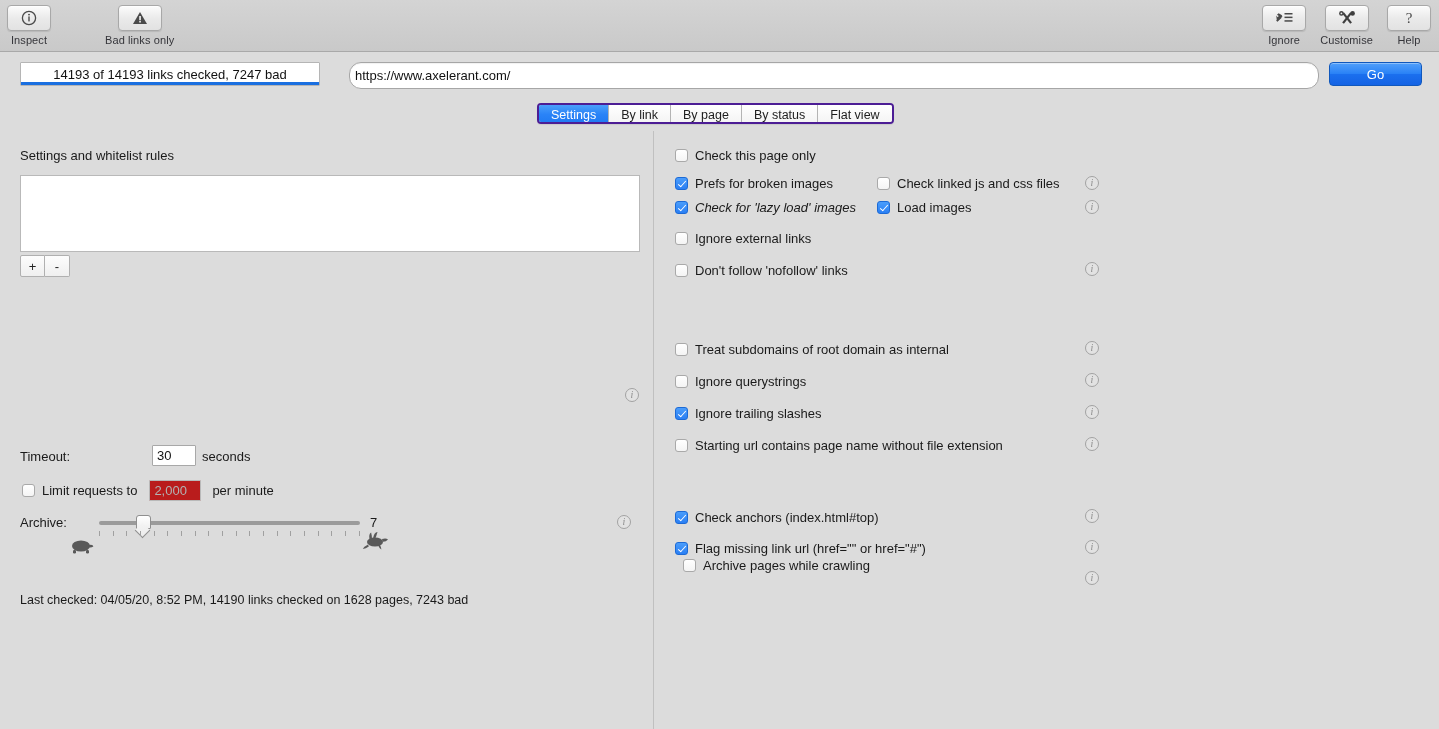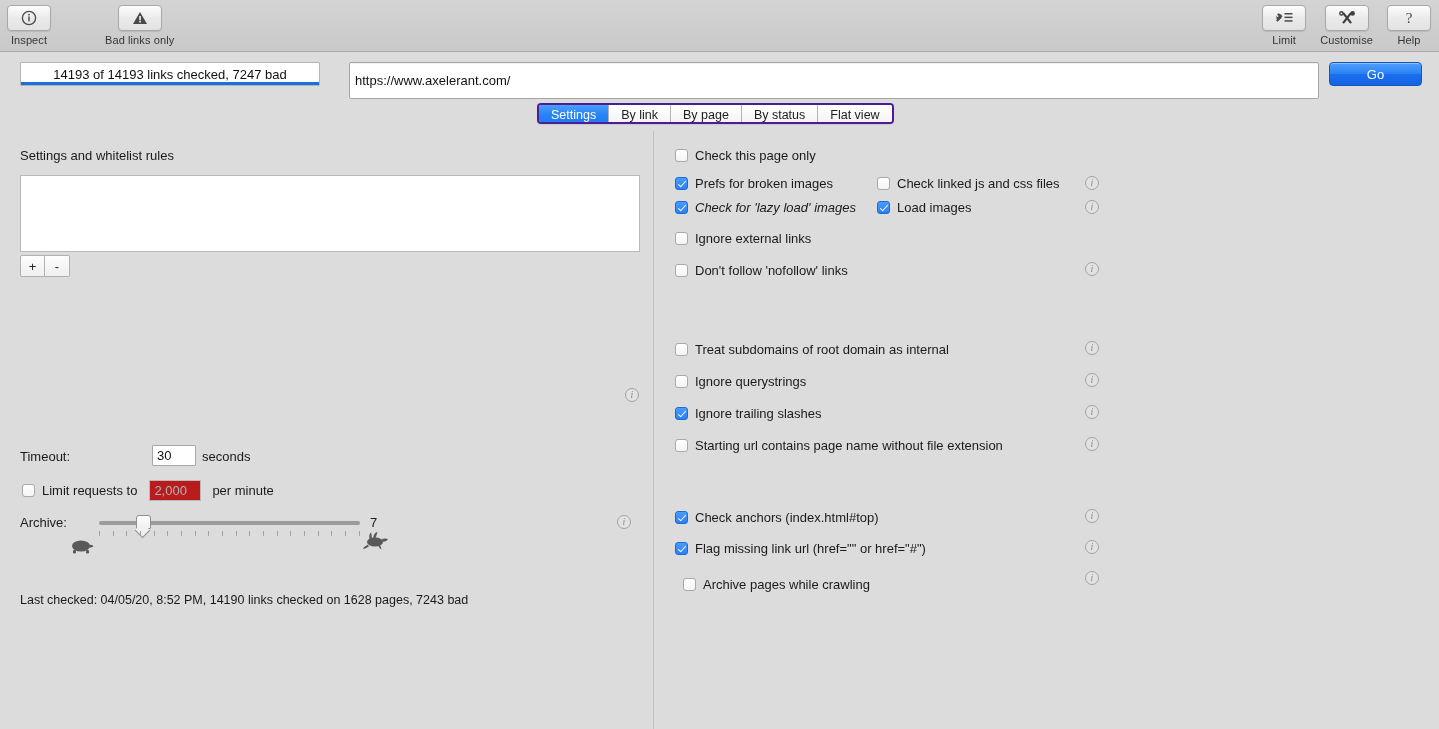--- a/index.html
+++ b/index.html
@@ -58,24 +58,24 @@
     display: flex; align-items: center; justify-content: center;
     font-size: 13px; color: #111;
     overflow: hidden;
   }
   #status-progress {
     position: absolute; left: 0; bottom: 0;
     height: 3px; background: #1a6fe0;
   }
   #url-field {
     position: absolute; left: 349px; top: 10px;
-    width: 970px; height: 37px;
+    width: 970px; height: 27px;
     background: #fff;
     border: 1px solid #a6a6a6;
-    border-radius: 2px;
+    border-radius: 12px;
     padding: 0 5px;
     display: flex; align-items: center;
     font-size: 13px; color: #111;
     box-shadow: 0 1px 1px rgba(0,0,0,.06) inset;
   }
   #go-button {
     position: absolute; left: 1329px; top: 10px;
     width: 93px; height: 24px;
     border-radius: 4px;
     border: 1px solid #1058bd;
@@ -282,21 +282,21 @@
     <div class="tb-item">
       <div class="tb-btn">
         <svg width="18" height="16" viewBox="0 0 18 16">
           <path d="M2 11.5 L7.5 6.2 L6.6 5 L3.6 3.2 L2 4.8 L3.8 6 L2.6 7.2 L1.2 5.6 Z" fill="#4a4a4a"></path>
           <rect x="1.2" y="10.6" width="6" height="1.8" transform="rotate(-45 1.2 10.6)" fill="#4a4a4a"></rect>
           <rect x="9.5" y="3" width="8" height="1.5" fill="#4a4a4a"></rect>
           <rect x="9.5" y="6.6" width="8" height="1.5" fill="#4a4a4a"></rect>
           <rect x="9.5" y="10.2" width="8" height="1.5" fill="#4a4a4a"></rect>
         </svg>
       </div>
-      <div class="tb-label">Limit</div>
+      <div class="tb-label">Ignore</div>
     </div>
 
     <div class="tb-item">
       <div class="tb-btn">
         <svg width="18" height="16" viewBox="0 0 18 16">
           <rect x="8" y="1.5" width="2.2" height="13" transform="rotate(38 9 8)" fill="#3f3f3f"></rect>
           <rect x="8" y="1.5" width="2.2" height="13" transform="rotate(-38 9 8)" fill="#3f3f3f"></rect>
           <circle cx="3.4" cy="3.4" r="2.3" fill="#3f3f3f"></circle>
           <circle cx="14.6" cy="3.4" r="2.3" fill="#3f3f3f"></circle>
           <circle cx="3.4" cy="3.4" r="0.9" fill="#e9e9e9"></circle>
@@ -492,20 +492,20 @@
       <span class="lbl">Check anchors (index.html#top)</span>
     </div>
     <span class="info-icon opt-info" style="top:378px;">i</span>
 
     <div class="opt" style="left:21px; top:410px;">
       <span class="cbx checked"></span>
       <span class="lbl">Flag missing link url (href="" or href="#")</span>
     </div>
     <span class="info-icon opt-info" style="top:409px;">i</span>
 
-    <div class="opt" style="left:21px; top:446px;padding-left:8px;">
+    <div class="opt" style="left:21px; top:427px;padding-left:8px;">
       <span class="cbx"></span>
       <span class="lbl">Archive pages while crawling</span>
     </div>
     <span class="info-icon opt-info" style="top:440px;">i</span>
 
   </div>
 </div>
 
 </body></html>

